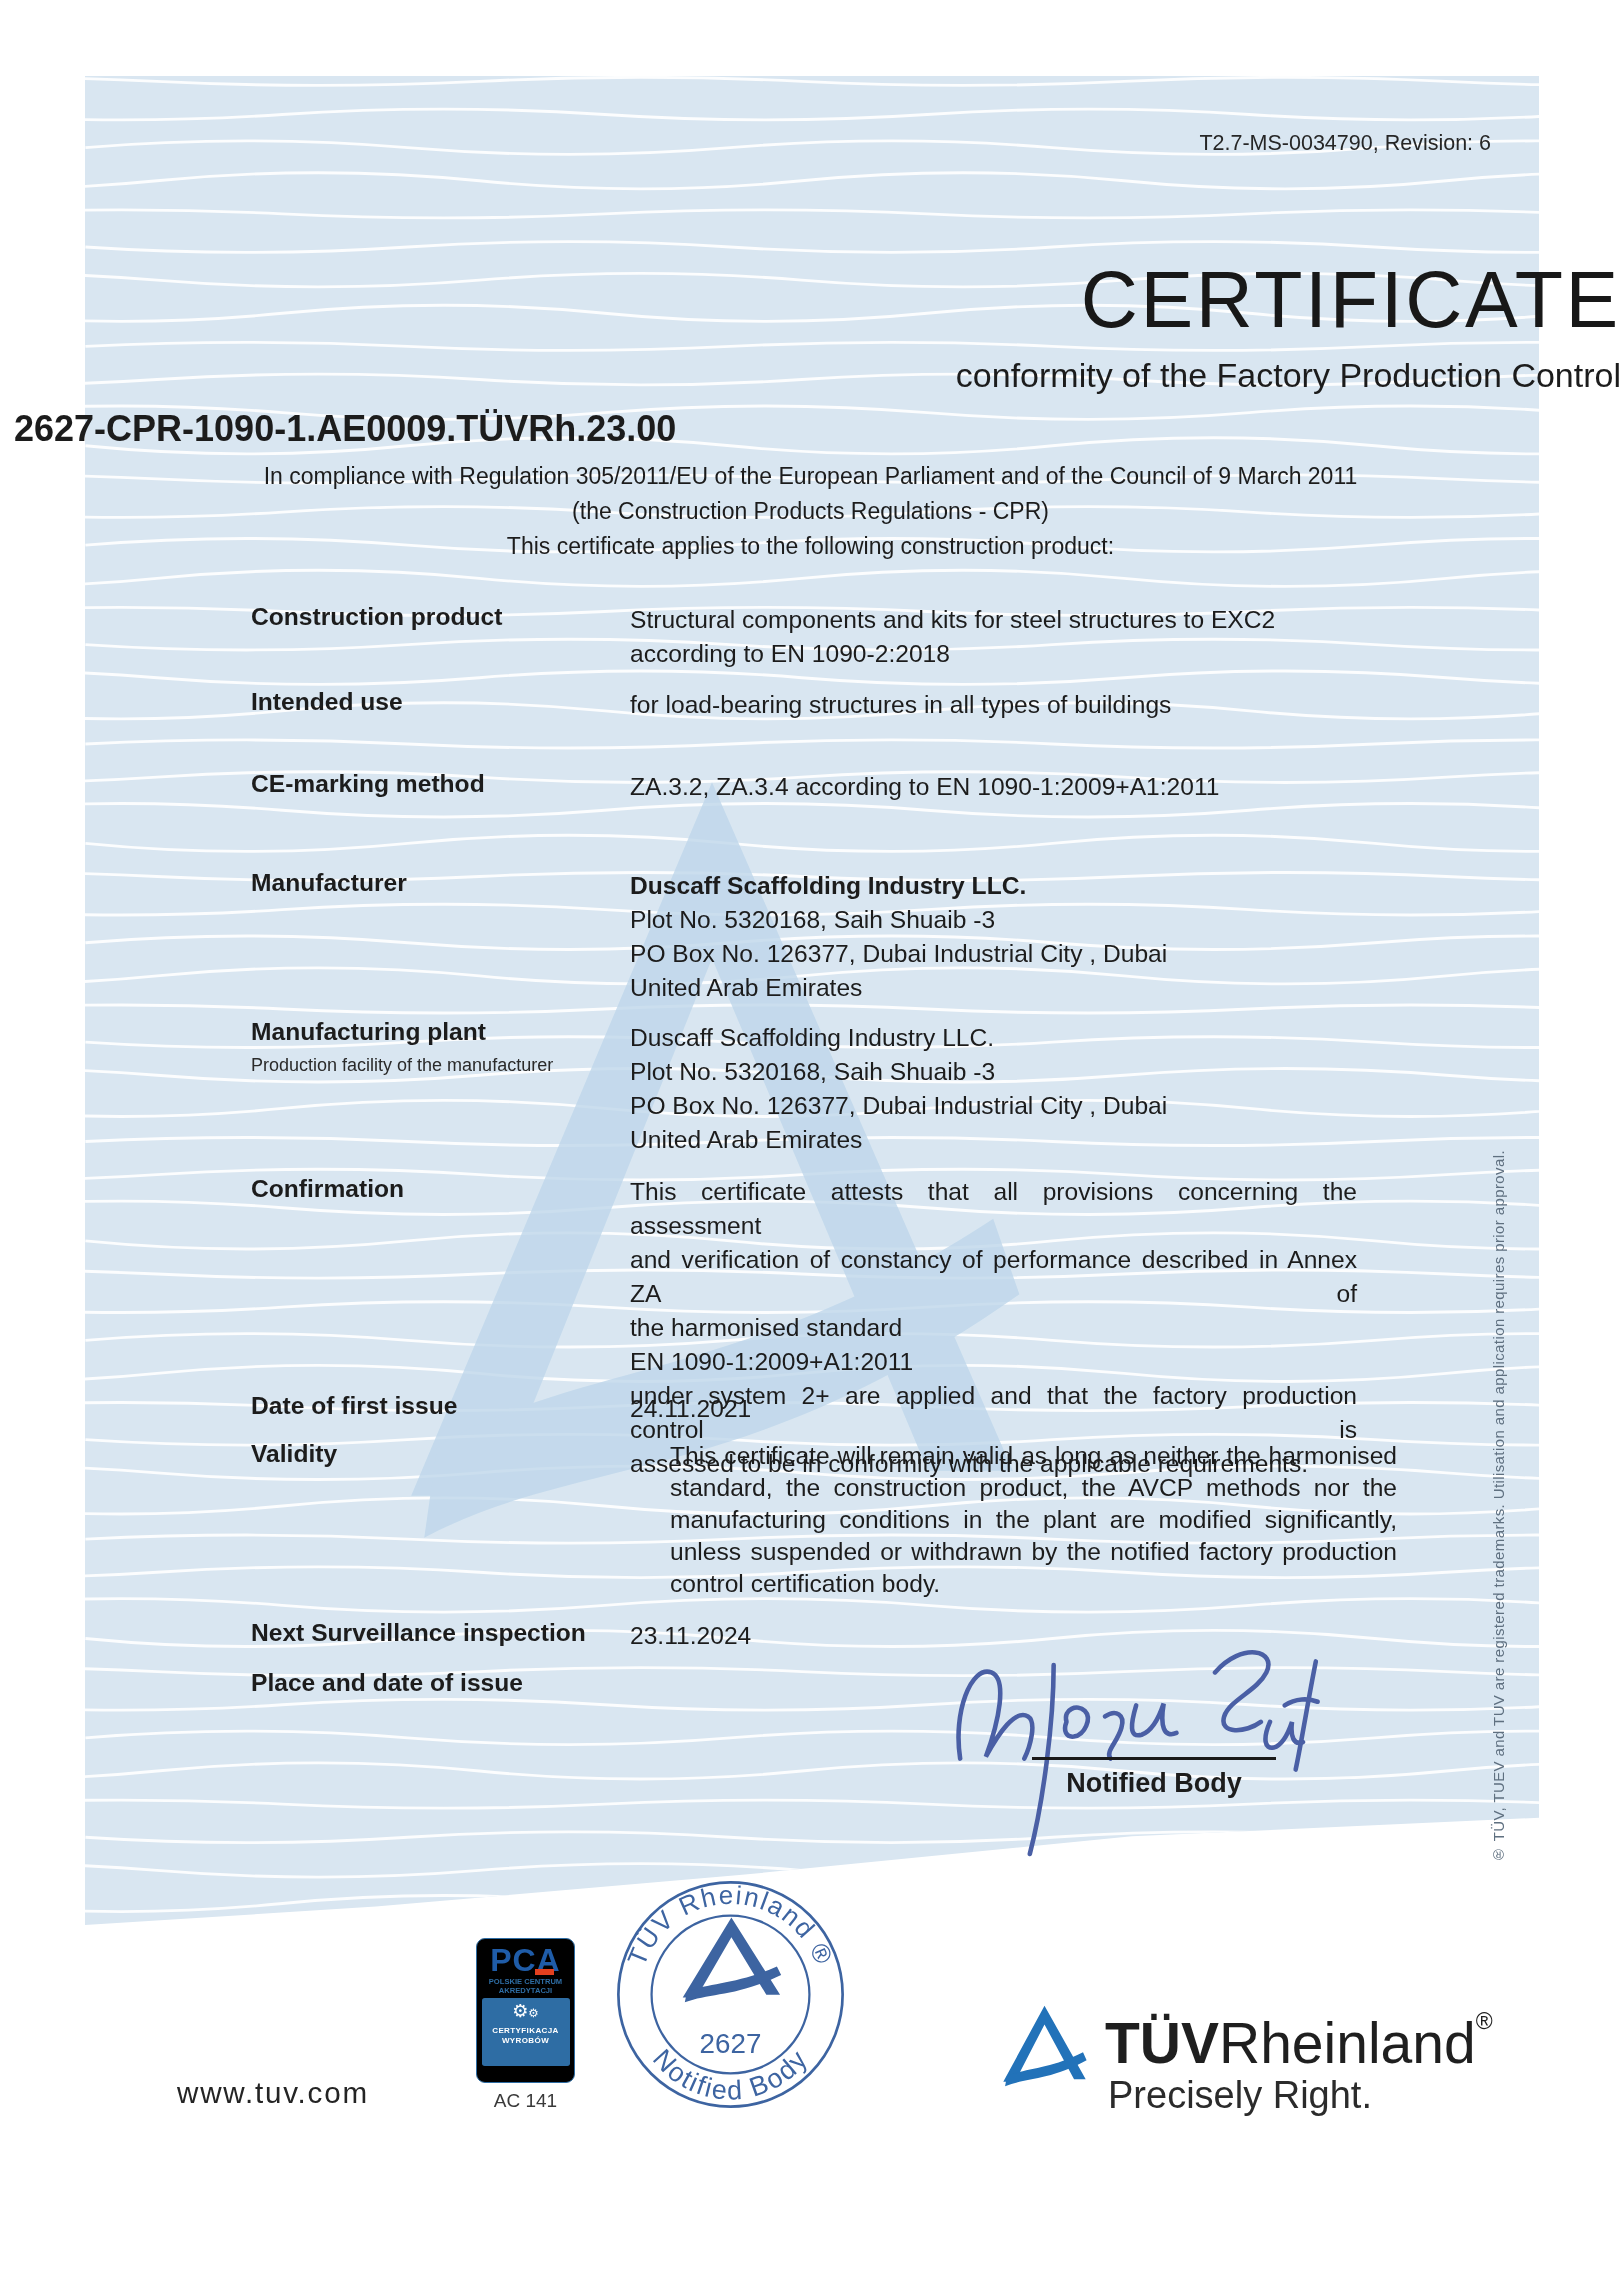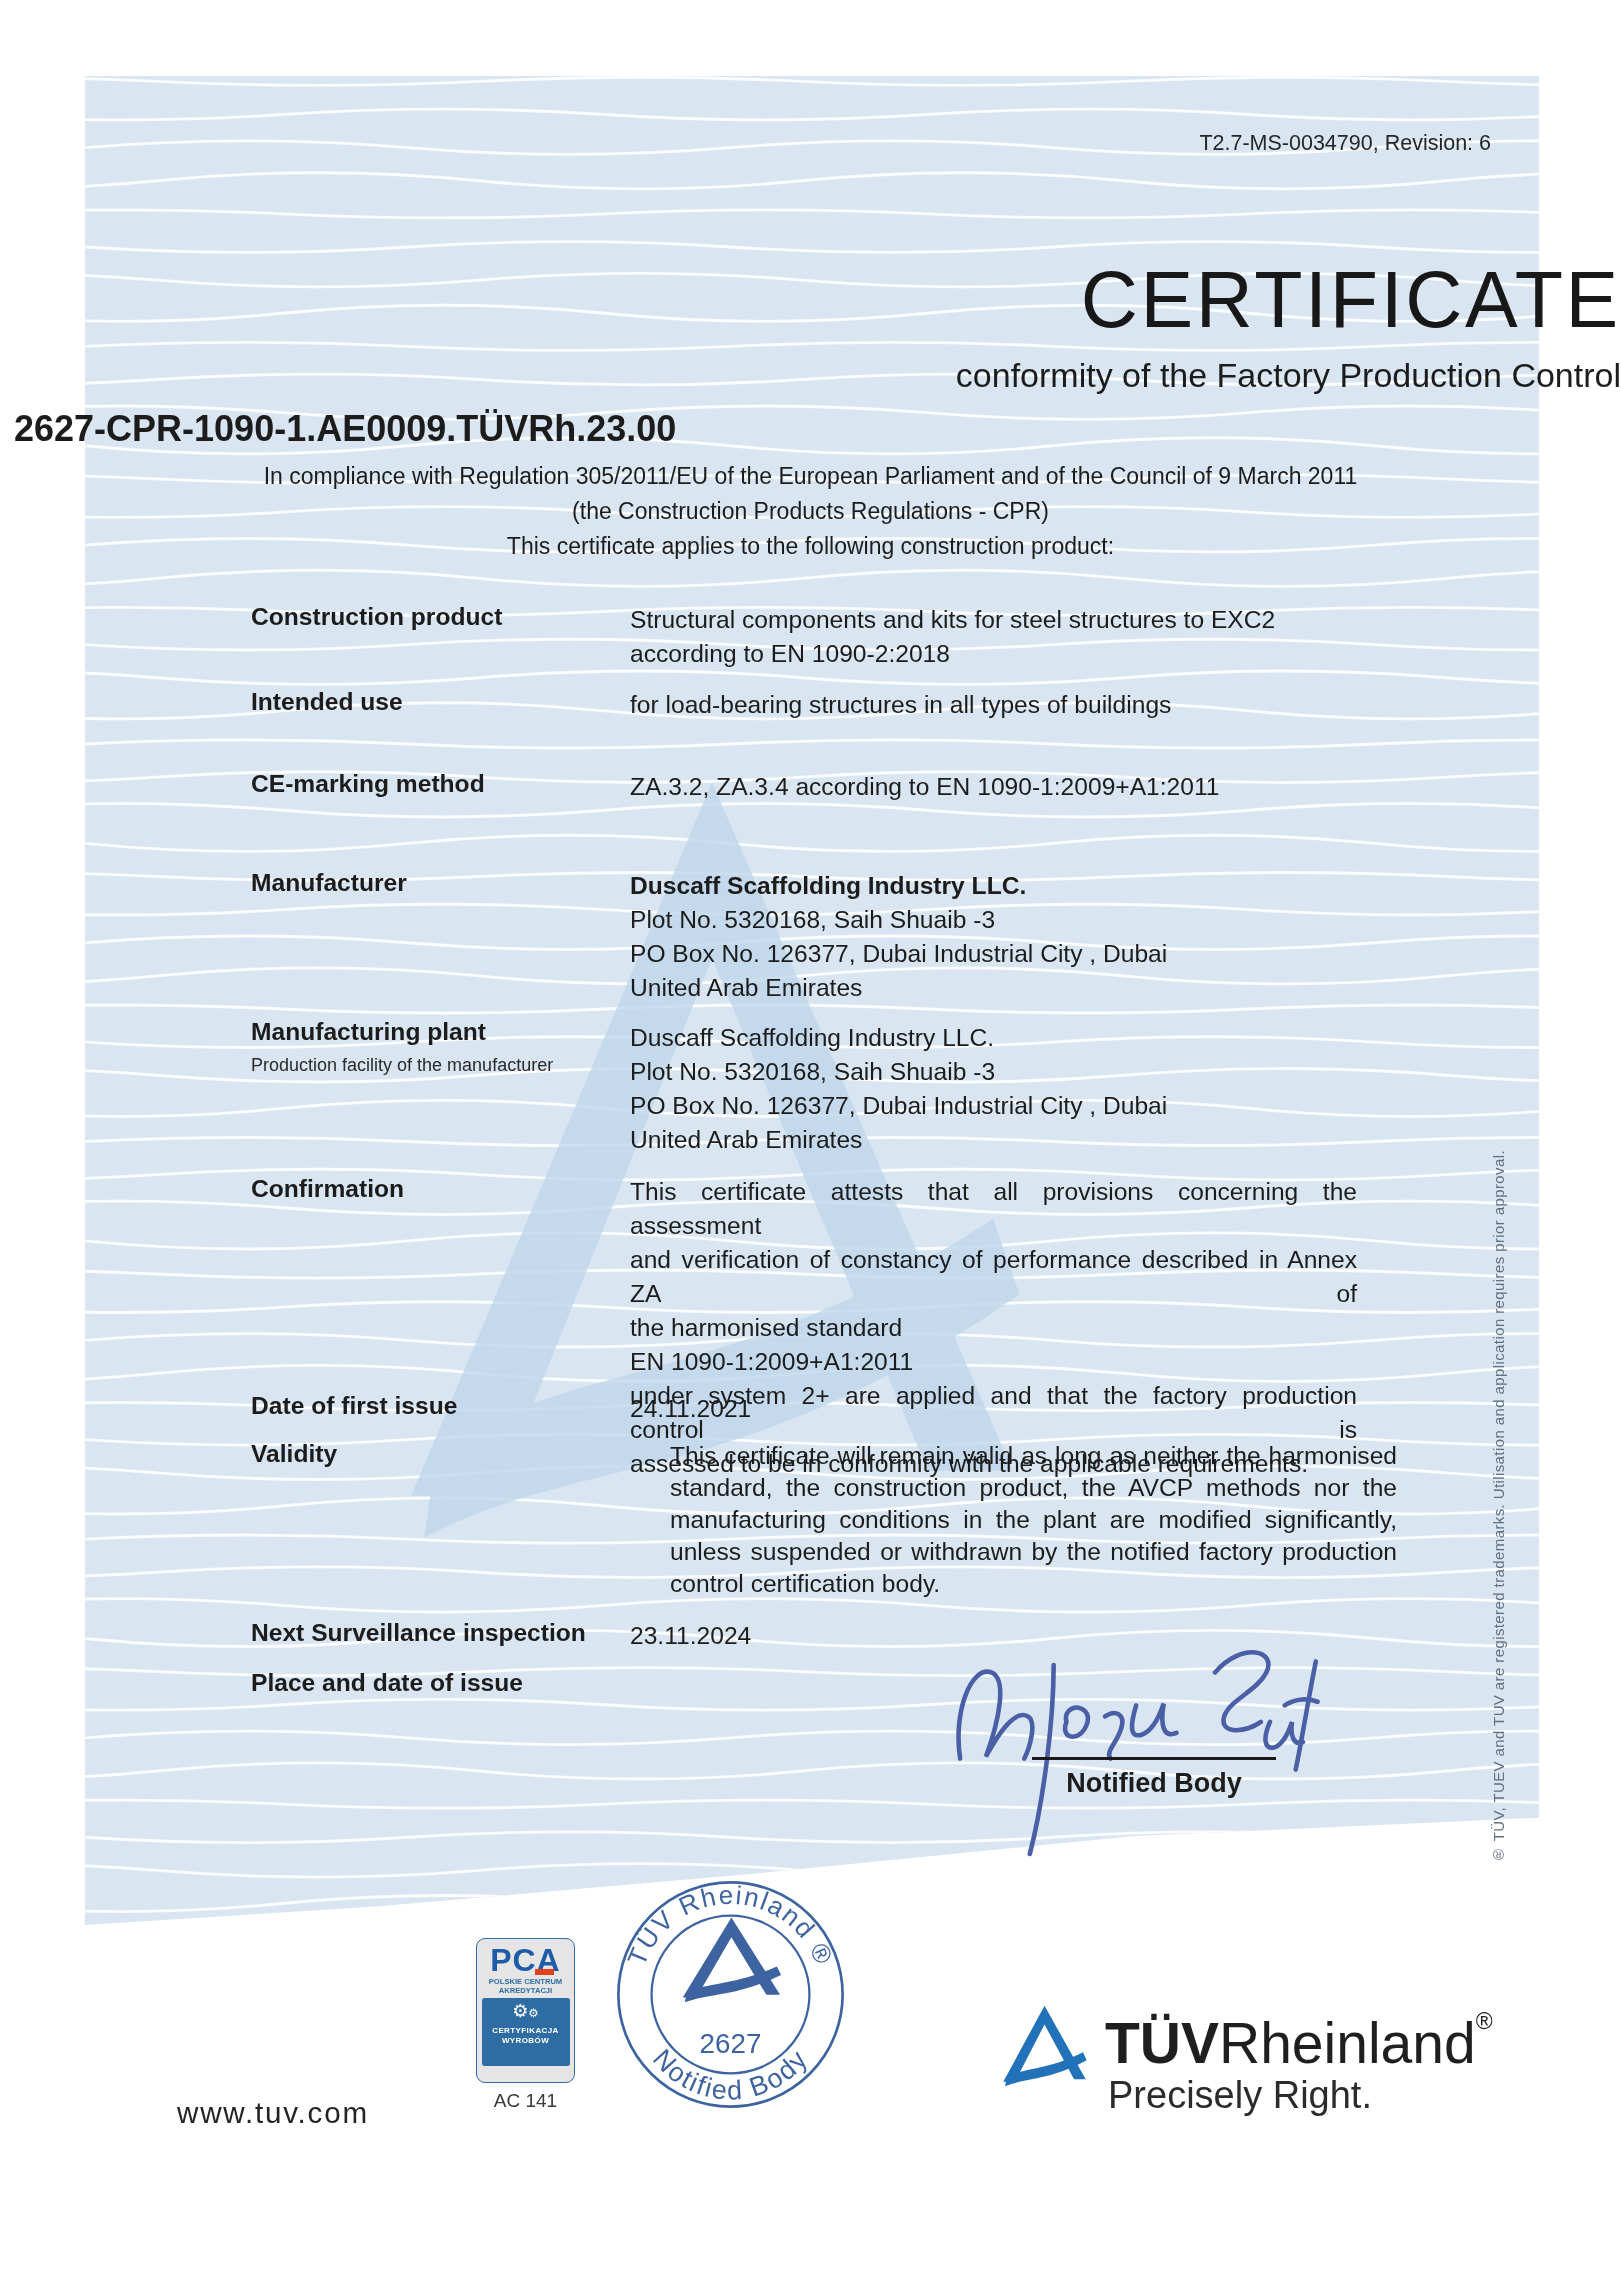--- a/index.html
+++ b/index.html
@@ -17,22 +17,22 @@
   .row-label{left:251px;font-size:24.6px;font-weight:700;white-space:nowrap;}
   .row-sublabel{left:251px;font-size:18px;color:#2a2a2a;white-space:nowrap;}
   .row-value{left:630px;width:727px;font-size:24.6px;line-height:34px;}
   .row-value.lh36{line-height:32px;margin-left:40px;}
   .bold{font-weight:700;}
   .jline{text-align:justify;text-align-last:justify;}
   .sig-line{left:1032px;top:1757px;width:244px;height:2.7px;background:#1a1a1a;}
   .sig-label{left:1032px;top:1768px;width:244px;text-align:center;font-size:27px;font-weight:700;}
   .side-note{left:1490px;top:1111px;height:752px;width:23px;writing-mode:vertical-rl;
              transform:rotate(180deg);font-size:15px;color:#5f7080;letter-spacing:0.4px;white-space:nowrap;}
-  .website{left:177px;top:2076px;font-size:29.6px;letter-spacing:1.8px;color:#242424;text-decoration:none;margin-top:20px;}
-  .pca-box{left:476px;top:1938px;width:99px;height:145px;background:#e5e5e5;border:1.8px solid #2e6da4;
+  .website{left:177px;top:2076px;font-size:29.6px;letter-spacing:1.8px;color:#242424;text-decoration:none;}
+  .pca-box{left:476px;top:1938px;width:99px;height:145px;background:#000000;border:1.8px solid #2e6da4;
            border-radius:9px;box-sizing:border-box;text-align:center;}
   .pca-name{font-size:32px;font-weight:700;color:#1f5ca8;line-height:34px;margin-top:3.6px;letter-spacing:0.9px;position:relative;}
   .pca-red{position:absolute;right:19.7px;bottom:1.8px;width:19.7px;height:5.4px;background:#e2401f;}
   .pca-org{font-size:7.6px;font-weight:700;color:#2e6da4;line-height:9px;}
   .pca-blue{margin:3.6px 4.5px 0 4.5px;height:68px;background:#2e6da4;border-radius:2.7px;color:#fff;}
   .pca-gears{font-size:18px;line-height:27px;color:#fff;}
   .pca-gears .g2{font-size:11.6px;}
   .pca-cert{font-size:8px;font-weight:700;line-height:9.9px;letter-spacing:0.4px;text-align:center;}
   .pca-ac{left:476px;top:2090px;width:99px;text-align:center;font-size:19px;color:#3a3a3a;}
   .seal{left:613px;top:1877px;}

